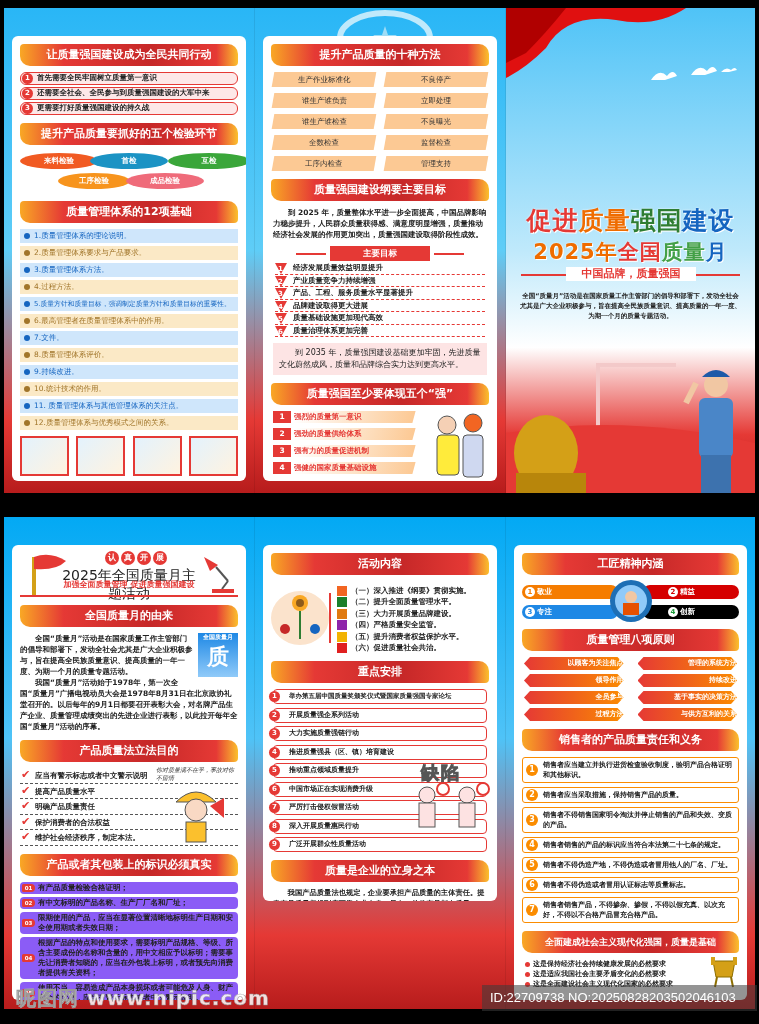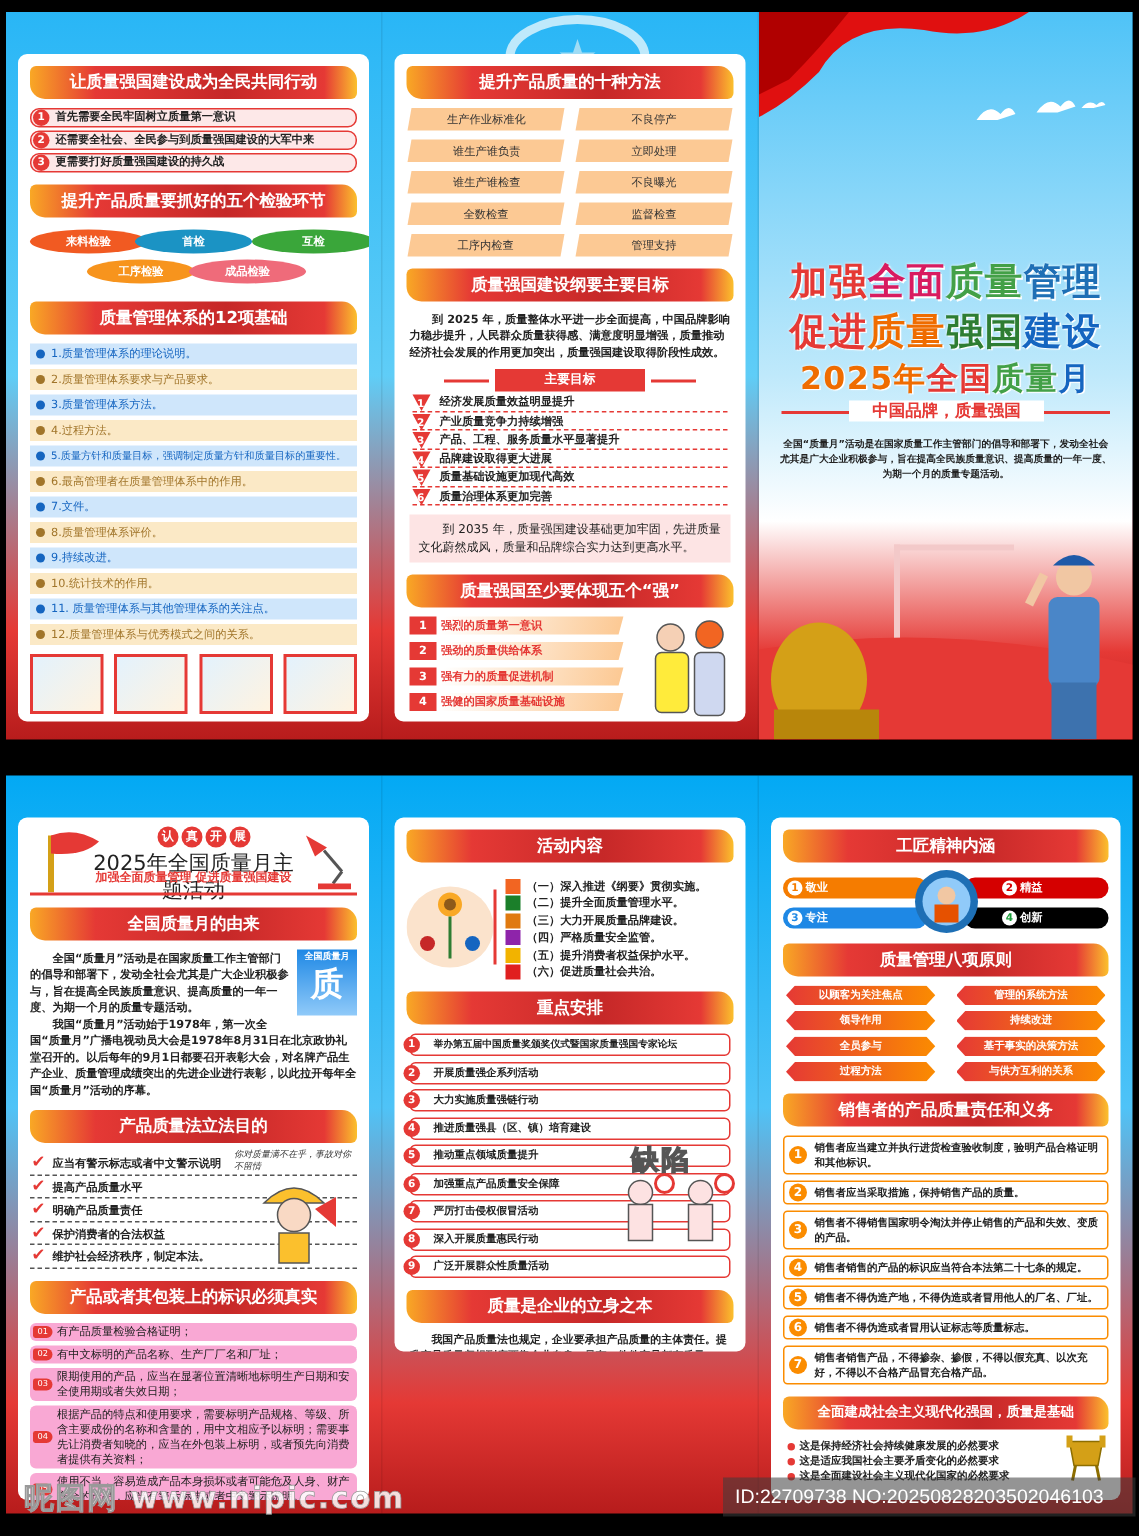--- a/index.html
+++ b/index.html
@@ -34,29 +34,29 @@
 .tri-item .tri{position:absolute;left:0;top:1px;width:0;height:0;border-left:6px solid transparent;border-right:6px solid transparent;border-top:11px solid #e53935}
 .tri-item .tri b{position:absolute;left:-3px;top:-11px;color:#fff;font-size:7px}
 .pinkbox{margin:6px 10px;background:#fde4e4;padding:4px 6px;font-size:8px;line-height:12px;font-weight:normal;color:#222;text-indent:2em}
 .strong-item{margin:5px 10px;height:12px;width:145px;background:linear-gradient(90deg,#fff 0,#fff 0);position:relative;font-size:7.5px;line-height:12px;color:#e53935;font-weight:bold}
 .strong-item .n{display:inline-block;width:18px;height:12px;background:#e53935;color:#fff;text-align:center;margin-right:3px}
 .strong-item .t{display:inline-block;width:120px;background:linear-gradient(90deg,#fff,#fcc994);transform:skewX(-15deg)}
 .strong-item .t span{display:inline-block;transform:skewX(15deg)}
 .cover-title{position:absolute;left:0;right:0;text-align:center;font-weight:bold;letter-spacing:1px;text-shadow:0 0 2px #fff,1px 1px 0 #fff}
 .check-item{margin:0 8px;height:15.5px;border-bottom:1px dashed #555;font-size:7.5px;line-height:15px;padding-left:15px;position:relative;color:#222;font-weight:bold}
 .check-item .ck{position:absolute;left:1px;top:1px;color:#e53935;font-size:11px;line-height:12px}
-.mark-item{margin:3px 8px;background:#f9a8d4;border-radius:4px;font-size:7.5px;line-height:10px;padding:1px 4px 1px 18px;position:relative;font-weight:normal;color:#222}
+.mark-item{margin:3px 8px;background:#8b5cf6;border-radius:4px;font-size:7.5px;line-height:10px;padding:1px 4px 1px 18px;position:relative;font-weight:bold;color:#222}
 .mark-item .bd{position:absolute;left:2px;top:50%;margin-top:-4px;width:13px;height:8px;background:#e53935;color:#fff;font-size:5.5px;text-align:center;line-height:8px;border-radius:2px 5px 5px 2px}
 .act-row{height:10px;font-size:7.5px;line-height:10px;margin:1.5px 0;position:relative;padding-left:14px;font-weight:bold;color:#222}
 .act-row .sq{position:absolute;left:0;top:0;width:10px;height:10px}
 .plan-item{margin:0 10px 3.5px;height:15px;border:1.5px solid #e53935;border-radius:4px;font-size:7px;line-height:12px;padding-left:15px;position:relative;font-weight:bold;color:#222}
 .plan-item .n{position:absolute;left:-5px;top:1px;width:11px;height:11px;background:#e53935;border-radius:50%;color:#fff;font-size:7px;text-align:center;line-height:11px}
 .spirit{position:absolute;height:14px;border-radius:7px;color:#fff;font-size:7.5px;line-height:14px;font-weight:bold}
 .spirit .c{display:inline-block;width:10px;height:10px;border-radius:50%;background:#fff;text-align:center;line-height:10px;font-size:7px;margin:0 2px 0 3px}
-.prin{height:13px;background:linear-gradient(90deg,#e53935,#fb8c00);clip-path:polygon(6px 0,calc(100% - 6px) 0,100% 50%,calc(100% - 6px) 100%,6px 100%,0 50%);color:#fff;font-size:7px;text-align:center;line-height:13px;font-weight:bold}
+.prin{height:13px;background:linear-gradient(90deg,#e53935,#fb8c00);clip-path:polygon(6px 0,calc(100% - 6px) 0,100% 50%,calc(100% - 6px) 100%,6px 100%,0 50%);color:#fff;font-size:7px;text-align:right;line-height:13px;font-weight:bold}
 .duty{margin:0 8px 4px;border:1.5px solid #fb8c00;border-radius:3px;font-size:7px;line-height:10px;padding:2px 4px 2px 20px;position:relative;font-weight:bold;color:#222}
 .duty .n{position:absolute;left:3px;top:50%;margin-top:-6px;width:12px;height:12px;background:#fb8c00;border-radius:50%;color:#fff;font-size:8px;text-align:center;line-height:12px}
 .base-item{font-size:7px;line-height:10px;padding-left:9px;position:relative;font-weight:bold;color:#222}
 .base-item:before{content:"";position:absolute;left:1px;top:3px;width:5px;height:5px;border-radius:50%;background:#e53935}
 .fold{position:absolute;top:0;width:1px;height:100%;background:rgba(0,0,0,.08)}
 </style>
 </head>
 <body>
 
 <div class="sheet top">
@@ -164,21 +164,20 @@
   <div class="panel" style="left:502px;width:249px;background:linear-gradient(180deg,#4fc3f7 0%,#bfe9fb 50%,#fff 70%,#e53935 88%,#b71c1c 100%)">
     <svg style="position:absolute;left:0;top:0" width="190" height="70">
         <path d="M0,0 L180,0 Q150,20 110,12 Q60,5 40,40 Q20,60 0,70 Z" fill="#e01010"></path>
         <path d="M0,0 L60,0 Q40,25 20,45 L0,55 Z" fill="#b00000"></path>
       </svg>
     <svg style="position:absolute;left:140px;top:52px" width="100" height="30">
         <path d="M5,20 q8,-12 16,-4 q6,-8 10,0 l-12,4z" fill="#fff"></path>
         <path d="M45,15 q8,-12 16,-4 q6,-8 10,0 l-12,4z" fill="#fff"></path>
         <path d="M75,12 q5,-6 10,-2 q4,-4 6,0 l-8,2z" fill="#fff"></path>
       </svg>
-    <div class="cover-title" style="top:163px;font-size:25px"><span style="color:#e53935">加强</span><span style="color:#d81b60">全面</span><span style="color:#43a047">质量</span><span style="color:#1e6fb5">管理</span></div>
     <div class="cover-title" style="top:196px;font-size:25px"><span style="color:#e53935">促进</span><span style="color:#ef6c00">质量</span><span style="color:#2e7d32">强国</span><span style="color:#1565c0">建设</span></div>
     <div class="cover-title" style="top:230px;font-size:21px"><span style="color:#ef6c00">2025年</span><span style="color:#e53935">全国</span><span style="color:#43a047">质量</span><span style="color:#1565c0">月</span></div>
     <div style="position:absolute;top:266px;left:15px;right:15px;height:1.5px;background:#e53935"></div>
     <div style="position:absolute;top:259px;left:60px;width:130px;background:#fff;text-align:center;color:#e53935;font-size:11px;font-weight:bold;line-height:14px">中国品牌，质量强国</div>
     <div style="position:absolute;top:283px;left:14px;right:14px;font-size:6.5px;line-height:10px;text-align:center;color:#222;font-weight:bold">全国“质量月”活动是在国家质量工作主管部门的倡导和部署下，发动全社会尤其是广大企业积极参与，旨在提高全民族质量意识、提高质量的一年一度、为期一个月的质量专题活动。</div>
     <svg style="position:absolute;left:0;top:335px" width="249" height="150">
       <rect x="90" y="20" width="4" height="90" fill="#f3c9c9"></rect>
         <rect x="90" y="20" width="80" height="4" fill="#f3c9c9"></rect>
       <path d="M0,90 Q120,70 249,100 L249,150 L0,150Z" fill="#e53935"></path>
       <ellipse cx="40" cy="110" rx="32" ry="38" fill="#d4a017"></ellipse>
@@ -273,21 +272,21 @@
           <div class="act-row"><span class="sq" style="background:#e02020"></span><span>（六）促进质量社会共治。</span></div>
         </div>
       </div>
       <div class="hdr">重点安排</div>
       <div style="position:relative">
         <div class="plan-item" style="font-size:6.5px"><span class="n">1</span><span>举办第五届中国质量奖颁奖仪式暨国家质量强国专家论坛</span></div>
         <div class="plan-item"><span class="n">2</span><span>开展质量强企系列活动</span></div>
         <div class="plan-item"><span class="n">3</span><span>大力实施质量强链行动</span></div>
         <div class="plan-item"><span class="n">4</span><span>推进质量强县（区、镇）培育建设</span></div>
         <div class="plan-item"><span class="n">5</span><span>推动重点领域质量提升</span></div>
-        <div class="plan-item"><span class="n">6</span><span>加强重点产品质量安全保障</span></div>
+        <div class="plan-item"><span class="n">6</span><span>中国市场正在实现消费升级</span></div>
         <div class="plan-item"><span class="n">7</span><span>严厉打击侵权假冒活动</span></div>
         <div class="plan-item"><span class="n">8</span><span>深入开展质量惠民行动</span></div>
         <div class="plan-item"><span class="n">9</span><span>广泛开展群众性质量活动</span></div>
         <div style="position:absolute;left:158px;top:72px;font-size:18px;font-weight:bold;color:#fff;-webkit-text-stroke:1px #555;letter-spacing:2px">缺陷</div>
         <svg style="position:absolute;left:150px;top:92px" width="80" height="50">
             <circle cx="14" cy="14" r="8" fill="#fde2e2" stroke="#555"></circle>
             <rect x="6" y="22" width="16" height="24" fill="#fde2e2" stroke="#555"></rect>
             <circle cx="30" cy="8" r="6" fill="#fff" stroke="#e53935" stroke-width="2"></circle>
             <circle cx="54" cy="14" r="8" fill="#fde2e2" stroke="#555"></circle>
             <rect x="46" y="22" width="16" height="24" fill="#fde2e2" stroke="#555"></rect>

